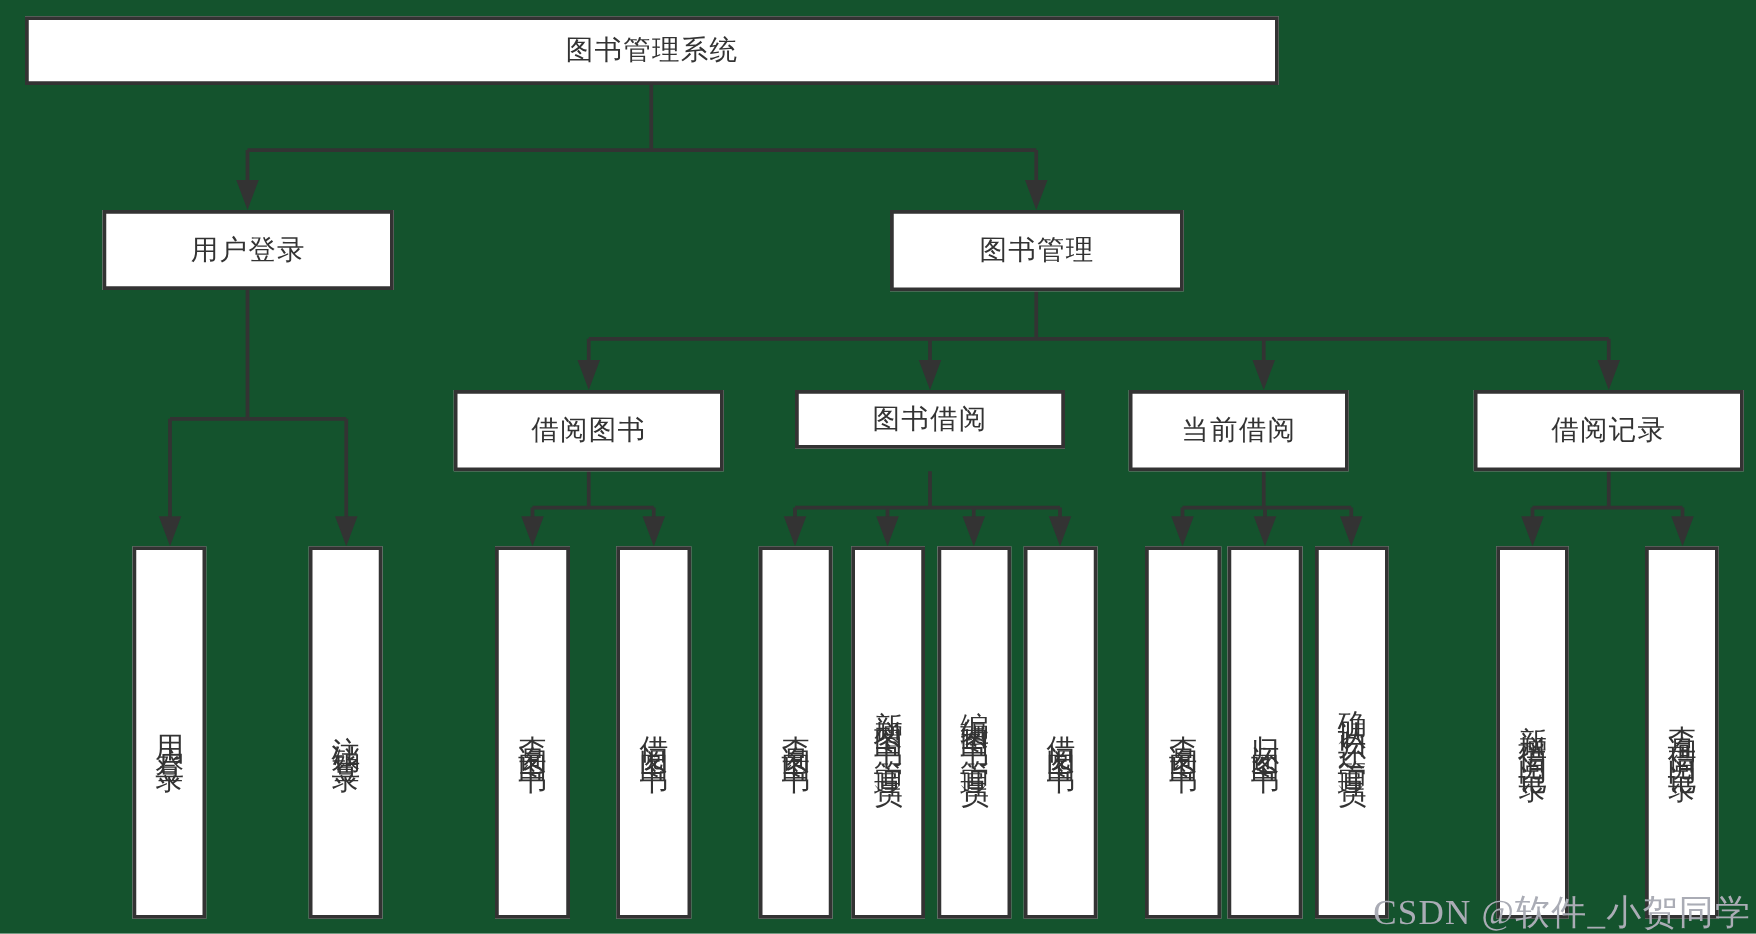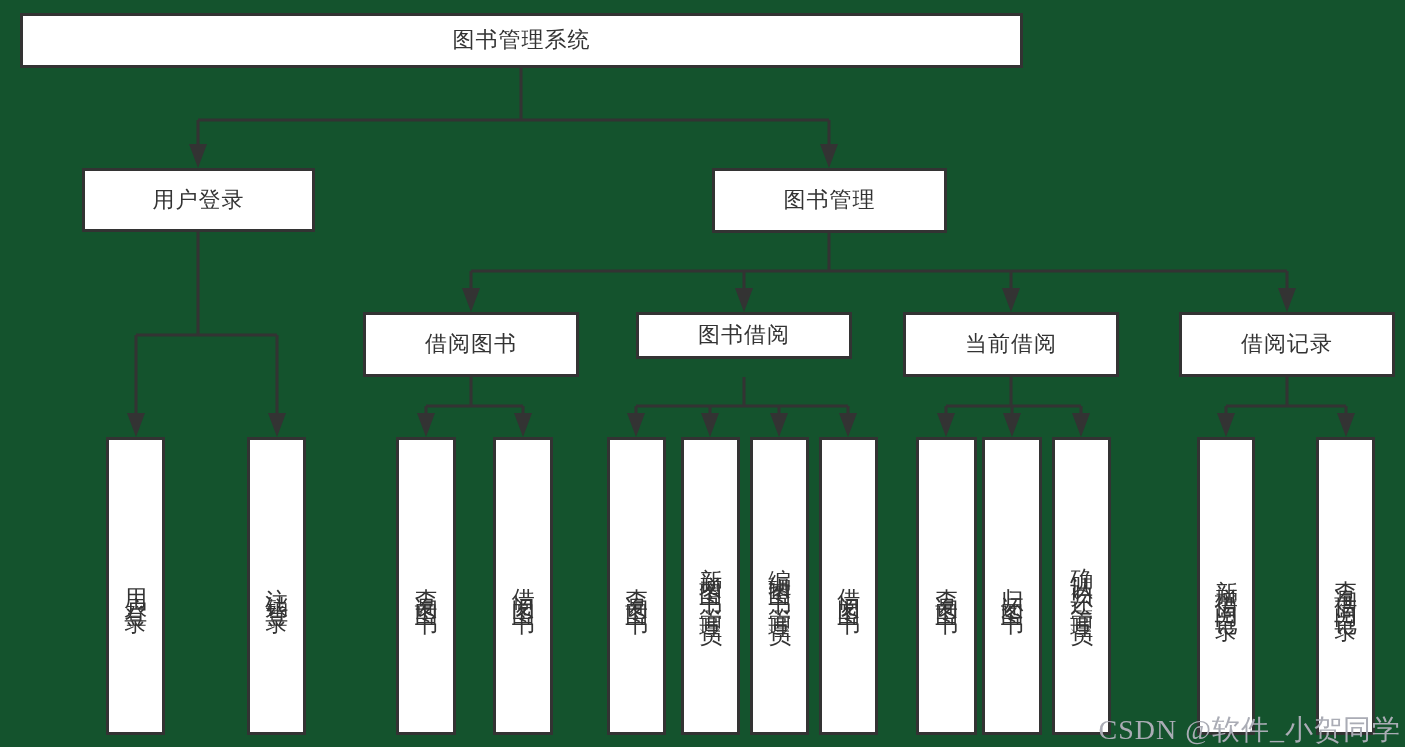--- a/index.html
+++ b/index.html
@@ -94,21 +94,21 @@
     </g>
   </svg>
 
   <div class="box hbox" style="left:20px; top:13px; width:1003px; height:55px">图书管理系统</div>
 
   <div class="box hbox" style="left:82px; top:168px; width:233px; height:64px">用户登录</div>
   <div class="box hbox" style="left:712px; top:168px; width:235px; height:65px">图书管理</div>
 
   <div class="box hbox" style="left:363px; top:312px; width:216px; height:65px">借阅图书</div>
   <div class="box hbox" style="left:636px; top:312px; width:216px; height:47px">图书借阅</div>
-  <div class="box hbox" style="left:903px; top:312px; width:216px; height:65px">当前借阅</div>
+  <div class="box hbox" style="left:903px; top:312px; width:176px; height:65px">当前借阅</div>
   <div class="box hbox" style="left:1179px; top:312px; width:216px; height:65px">借阅记录</div>
 
   <div class="box vbox" style="left:106px; top:437px; width:59px; height:298px">用户登录</div>
   <div class="box vbox" style="left:247px; top:437px; width:59px; height:298px">注销登录</div>
 
   <div class="box vbox" style="left:396px; top:437px; width:60px; height:298px">查询图书</div>
   <div class="box vbox" style="left:493px; top:437px; width:60px; height:298px">借阅图书</div>
 
   <div class="box vbox" style="left:607px; top:437px; width:59px; height:298px">查询图书</div>
   <div class="box vbox" style="left:681px; top:437px; width:59px; height:298px">新增图书（管理员）</div>

